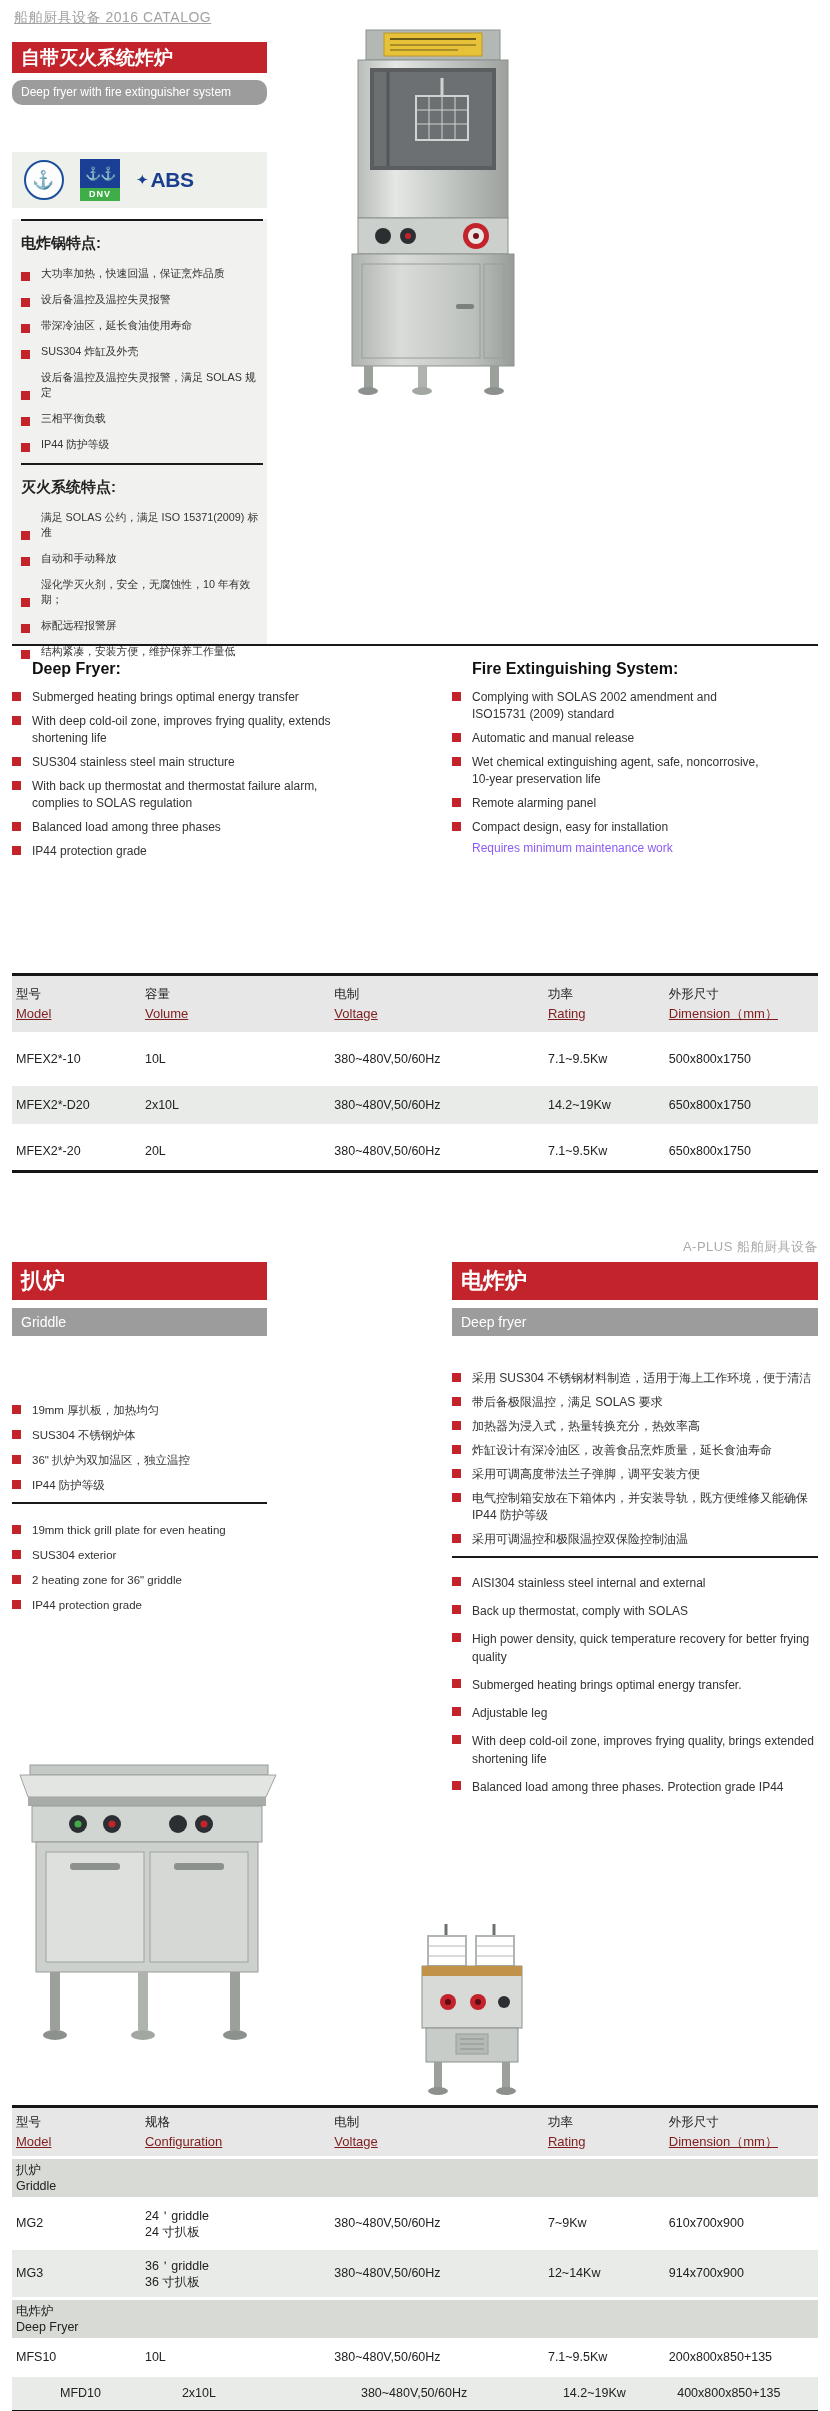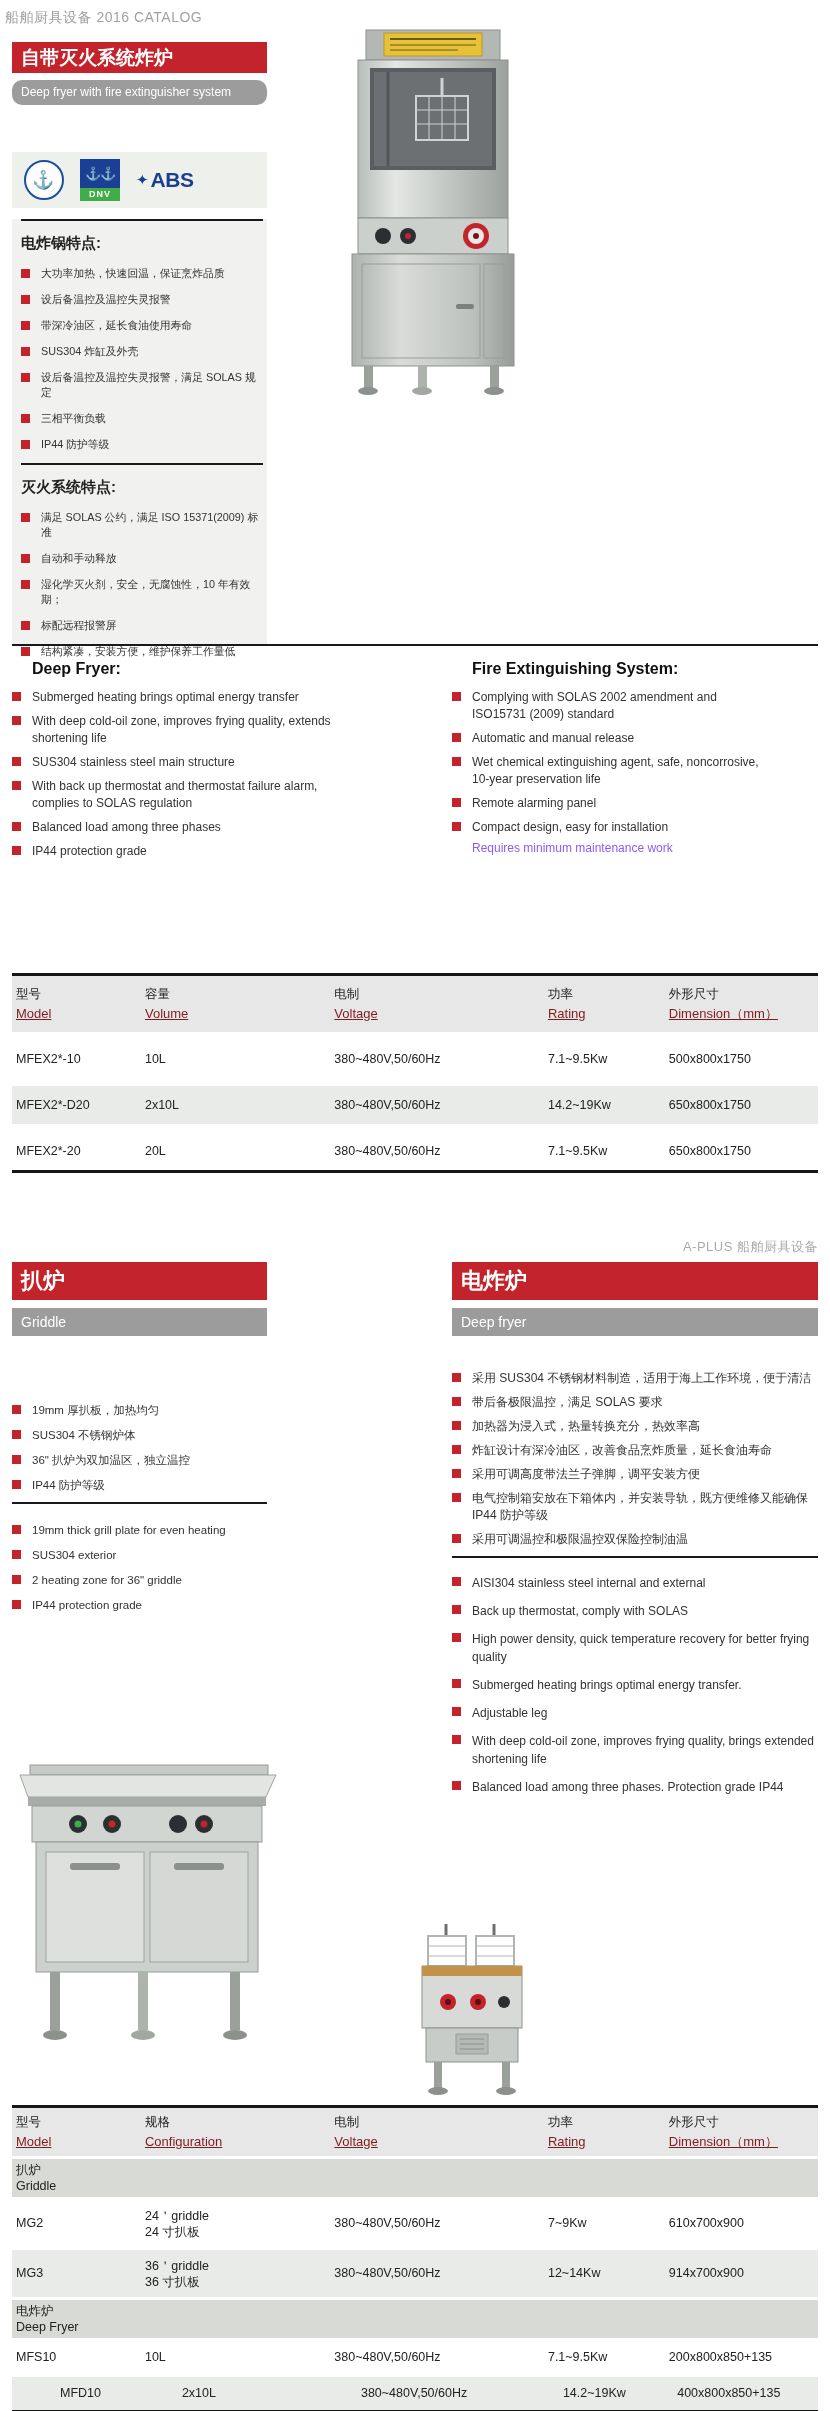--- a/index.html
+++ b/index.html
@@ -1,36 +1,36 @@
 <!DOCTYPE html>
 <html><head>
 <meta charset="utf-8">
 <style>
   html,body{margin:0;padding:0;background:#fff;}
   #page{position:relative;width:830px;height:2411px;background:#fff;overflow:hidden;
         font-family:"Liberation Sans",sans-serif;color:#333;}
-  .catalog-header{position:absolute;left:5px;top:9px;font-size:14px;color:#a2a2a2;letter-spacing:.5px;}
+  .catalog-header{position:absolute;left:14px;top:9px;font-size:14px;color:#a2a2a2;letter-spacing:.5px;text-decoration:underline;}
   .brand-note{position:absolute;right:12px;top:1238px;font-size:13px;color:#ababab;letter-spacing:.5px;}
 
   
   .bar-red{background:#c3242c;color:#fff;font-weight:bold;padding:0 9px;white-space:nowrap;}
   .bar-gray{background:#9c9c9c;color:#fff;padding:0 9px;white-space:nowrap;}
 
   
   .p1-col{position:absolute;left:12px;top:42px;width:255px;}
   .p1-col .bar-red{height:31px;line-height:31px;font-size:19px;}
   .p1-col .bar-gray{margin-top:7px;height:25px;line-height:25px;font-size:12px;border-radius:10px;}
   .cert-panel{margin-top:47px;height:56px;background:#edf0eb;display:flex;align-items:center;gap:16px;padding:0 12px;}
   .feat-panel{margin-top:11px;height:427px;background:#f1f2ef;padding:0 4px 0 9px;box-sizing:border-box;}
   .rule{height:2px;background:#191919;}
   .feat-h{font-size:15px;font-weight:bold;color:#222;margin:13px 0 13px;}
   .blist{list-style:none;margin:0;padding:0;}
   .blist li{display:flex;align-items:flex-start;}
   .sq{width:9px;height:9px;background:#c3242c;margin:3px 11px 0 0;flex:none;}
-  .cn1 li{font-size:10.8px;line-height:15px;margin-bottom:11px;}
+  .cn1 li{font-size:10.8px;line-height:15px;margin-bottom:11px;align-items:flex-end;}
   .en1 li{font-size:12px;line-height:17px;margin-bottom:7px;}
 
   
   .ccs{width:40px;height:40px;border:2px solid #1c4f9c;border-radius:50%;box-sizing:border-box;
        display:flex;align-items:center;justify-content:center;color:#1c4f9c;font-size:18px;background:#fdfdfd;}
   .dnv{width:40px;height:42px;display:flex;flex-direction:column;}
   .dnv .top{flex:1;background:#1b3f95;color:#fff;font-size:13px;display:flex;align-items:center;justify-content:center;letter-spacing:-2px;}
   .dnv .bot{height:13px;background:#3fae49;color:#fff;font-size:9px;font-weight:bold;text-align:center;line-height:13px;letter-spacing:1px;}
   .abs{display:flex;align-items:center;color:#1b3f8f;}
   .abs .wing{font-size:15px;margin-right:2px;}

